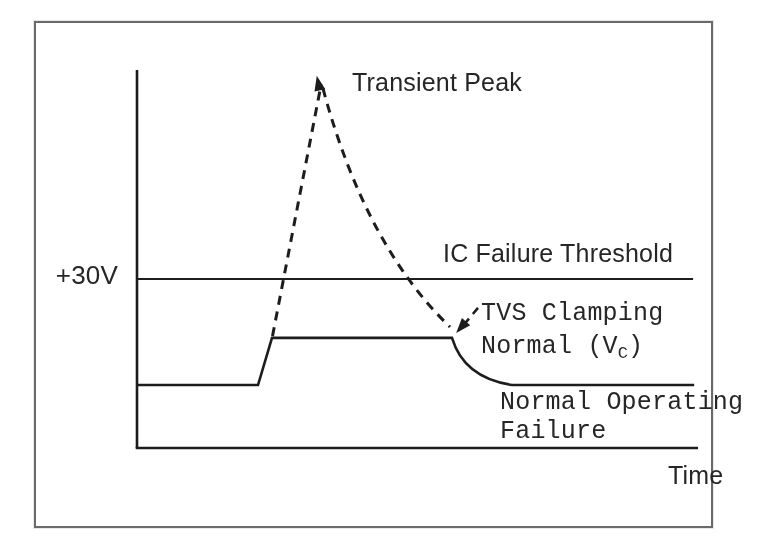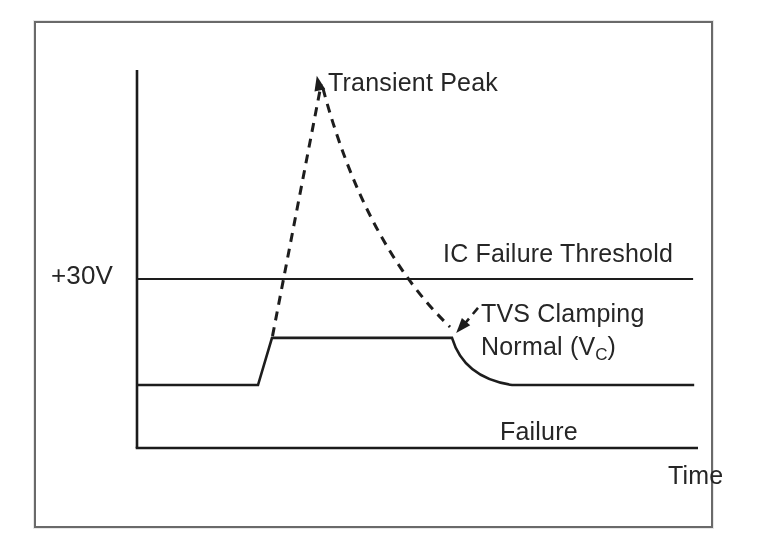--- a/index.html
+++ b/index.html
@@ -12,22 +12,22 @@
   .frame{
     position:absolute;left:34px;top:21px;width:675px;height:503px;
     border:2px solid var(--frame,#6a6a6a);
     box-shadow:0 0 0 1px rgba(160,160,160,.25);
   }
   #plot{position:absolute;left:0;top:0;}
   .lbl{
     position:absolute;font-size:25px;line-height:26px;
     letter-spacing:.2px;white-space:nowrap;
   }
-  .tick{font-size:26px;width:72px;text-align:center;}
-  .two{line-height:33px;}
+  .tick{font-size:26px;width:72px;text-align:right;}
+  .two{line-height:33px;font-family:Liberation Mono, monospace;}
   .sub{font-size:17px;vertical-align:-5px;letter-spacing:0;}
 </style>
 </head>
 <body>
 
 <div class="canvas" style="--bg: #ffffff; --frame: #6a6a6a; --text: #262626;">
   <div class="frame"></div>
 
   <svg id="plot" width="768" height="552" viewBox="0 0 768 552">
       <line x1="137" y1="70" x2="137" y2="448" stroke="#1b1b1b" stroke-width="2.6"></line>
@@ -35,28 +35,28 @@
       <line x1="137" y1="279" x2="693.1" y2="279" stroke="#1d1d1d" stroke-width="2.2"></line>
       <path d="M137 385 L258 385 L272 337.9 L452 337.9 Q464 377.9 512.2 385 L694.2 385" fill="none" stroke="#1d1d1d" stroke-width="2.6" stroke-linejoin="miter"></path>
       <path d="M272.5 336.1 L321.2 84.1 M322.9 88.2 Q364.9 244.8 450 327" fill="none" stroke="#1d1d1d" stroke-width="3" stroke-linejoin="miter" stroke-dasharray="9 7"></path>
       <line x1="478" y1="307.9" x2="461.2" y2="327.9" stroke="#1d1d1d" stroke-width="2.6" stroke-dasharray="8 6"></line>
       <polygon points="316.8,75.8 325.3,89.3 314.5,91.6" fill="#1d1d1d"></polygon>
       <polygon points="456.2,333 461.9,318.1 470.2,325.3" fill="#1d1d1d"></polygon>
     </svg>
 
   <div class="lbl tick" style="left:46px;top:262px">+30V</div>
 
-  <div class="lbl" style="left:328px;top:69px">Transient Peak</div>
+  <div class="lbl" style="left:352px;top:69px">Transient Peak</div>
 
   <div class="lbl" style="left:443px;top:240px">IC Failure Threshold</div>
 
   <div class="lbl two" style="left:481px;top:297px">
     <span>TVS Clamping</span><br>
     <span>Normal (V</span><span class="sub">C</span><span>)</span>
   </div>
 
   <div class="lbl two" style="left:500px;top:388px;line-height:29px">
-    <br>
+    <span>Normal Operating</span><br>
     <span>Failure</span>
   </div>
 
   <div class="lbl" style="left:668px;top:462px">Time</div>
 </div>
 
 </body></html>

